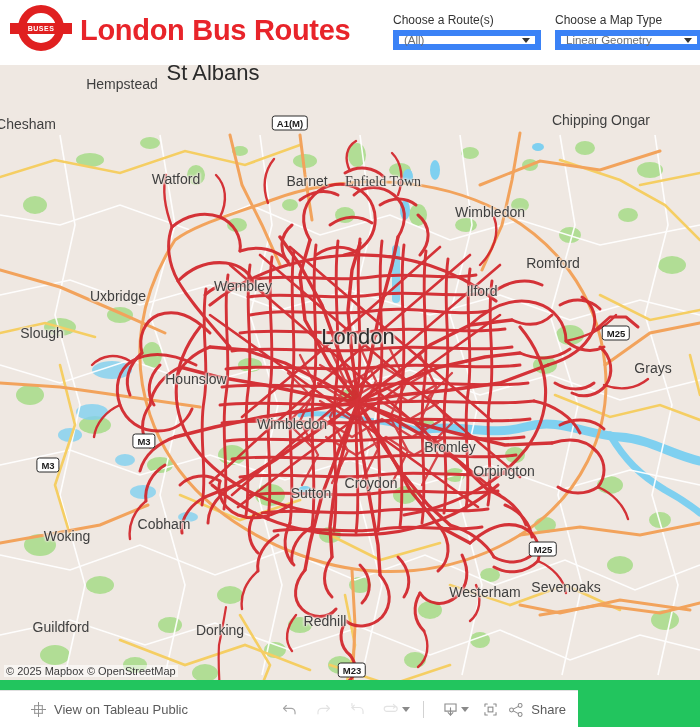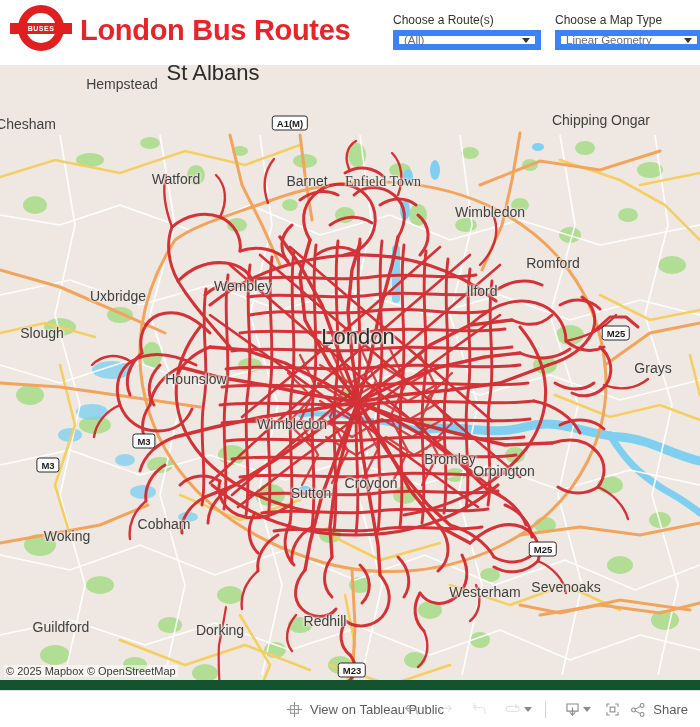--- a/index.html
+++ b/index.html
@@ -4,21 +4,21 @@
 <style>
   * { box-sizing: border-box; }
   html, body {
     margin: 0; padding: 0;
     width: 700px; height: 727px;
     overflow: hidden;
     background: #ffffff;
     font-family: "Liberation Sans", sans-serif;
   }
 
-  #app { position: relative; width: 700px; height: 727px; background:#14532d; }
+  #app { position: relative; width: 700px; height: 727px; background:#22c55e; }
 
   
   .header {
     position: relative;
     height: 65px;
     background: #ffffff;
     display: flex;
     align-items: flex-start;
   }
   .brand { display:flex; align-items:center; padding-left:10px; padding-top:4px; }
@@ -124,24 +124,24 @@
     font-weight: bold;
     color:#1c1c1c;
     padding: 1px 4px;
     line-height: 11px;
     pointer-events:none;
   }
 
   
   .bottombar {
     position:absolute; left:0; top:690px;
-    width:700px; height:37px;
+    width:578px; height:37px;
     background:#ffffff;
     border-top:1px solid #e0e0e0;
-    display:flex; align-items:center;justify-content:center;
+    display:flex; align-items:center;
   }
   .tb-left { display:flex; align-items:center; padding-left: 30px; gap:7px; cursor:pointer; }
   .tb-left .txt { font-size: 13px; color:#5b5b5b; white-space:nowrap; }
   .tb-right {
     position:absolute; right: 8px; top:0; height:37px;
     display:flex; align-items:center; gap: 0px;
   }
   .tbtn {
     width: 34px; height: 30px;
     display:flex; align-items:center; justify-content:center;
@@ -566,21 +566,21 @@
       <div class="plabel med" style="left:490px; top:147px;">Wimbledon</div>
       <div class="plabel med" style="left:553px; top:198px;">Romford</div>
       <div class="plabel med" style="left:243px; top:221px;">Wembley</div>
       <div class="plabel med" style="left:482px; top:226px;">Ilford</div>
       <div class="plabel med" style="left:118px; top:231px;">Uxbridge</div>
       <div class="plabel med" style="left:42px;  top:268px;">Slough</div>
       <div class="plabel big" style="left:358px; top:272px;">London</div>
       <div class="plabel med" style="left:653px; top:303px;">Grays</div>
       <div class="plabel med" style="left:196px; top:314px;">Hounslow</div>
       <div class="plabel med" style="left:292px; top:359px;">Wimbledon</div>
-      <div class="plabel med" style="left:450px; top:394px;">Bromley</div>
+      <div class="plabel med" style="left:450px; top:382px;">Bromley</div>
       <div class="plabel med" style="left:311px; top:428px;">Sutton</div>
       <div class="plabel med" style="left:371px; top:418px;">Croydon</div>
       <div class="plabel med" style="left:504px; top:406px;">Orpington</div>
       <div class="plabel med" style="left:67px;  top:471px;">Woking</div>
       <div class="plabel med" style="left:164px; top:459px;">Cobham</div>
       <div class="plabel med" style="left:566px; top:522px;">Sevenoaks</div>
       <div class="plabel med" style="left:485px; top:527px;">Westerham</div>
       <div class="plabel med" style="left:61px;  top:562px;">Guildford</div>
       <div class="plabel med" style="left:220px; top:565px;">Dorking</div>
       <div class="plabel med" style="left:325px; top:556px;">Redhill</div>

